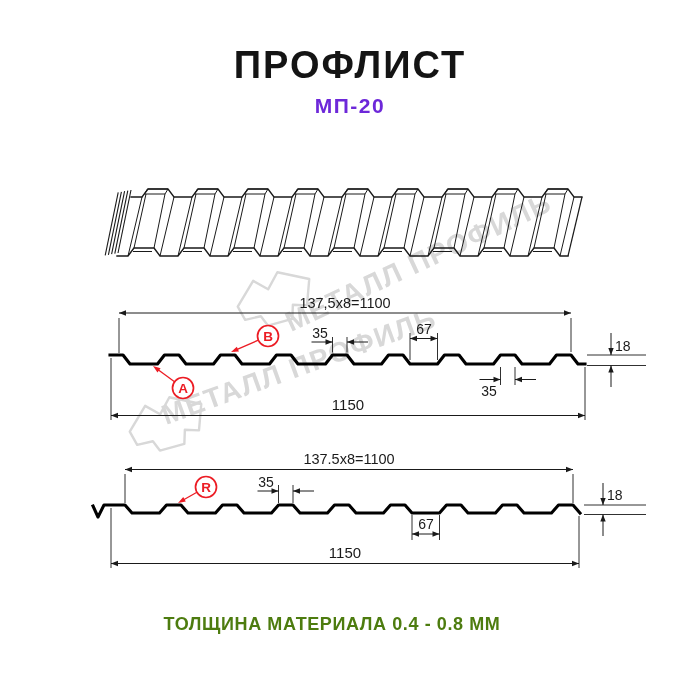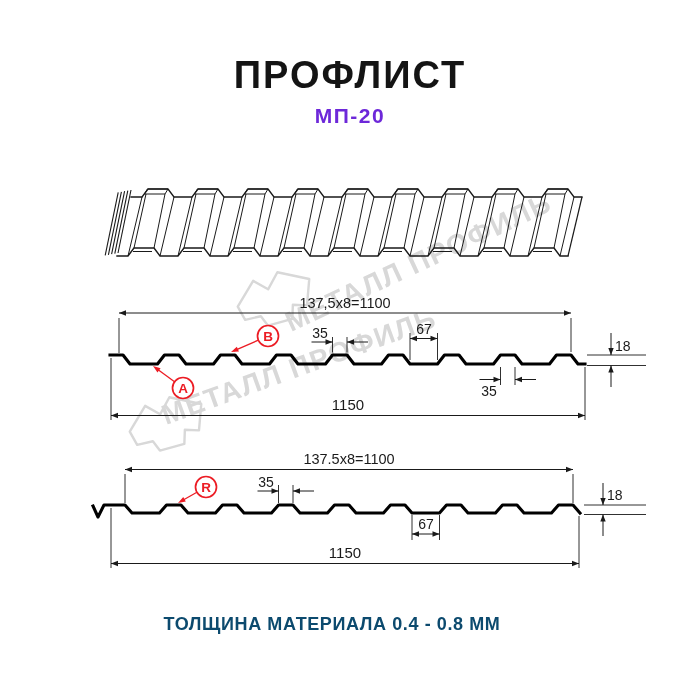--- a/index.html
+++ b/index.html
@@ -1,22 +1,22 @@
 <!DOCTYPE html>
 <html><head>
 <meta charset="utf-8">
 <style>
   html,body{margin:0;padding:0;background:#ffffff;}
   #page{position:relative;width:700px;height:700px;background:#fff;overflow:hidden;
         font-family:"Liberation Sans",sans-serif;}
-  #header{position:absolute;top:54px;left:0;width:700px;text-align:center;}
+  #header{position:absolute;top:44px;left:0;width:700px;text-align:center;}
   #title{font-size:38px;font-weight:bold;letter-spacing:2px;color:#141414;}
   #subtitle{margin-top:7px;font-size:21px;font-weight:bold;letter-spacing:1.5px;color:#6d28d9;}
   #footer{position:absolute;top:614px;left:0;width:664px;text-align:center;
-          font-size:18px;font-weight:bold;letter-spacing:.6px;color:#0c4a6e;}
+          font-size:18px;font-weight:bold;letter-spacing:.6px;color:#4d7c0f;}
   #drawing{position:absolute;top:0;left:0;}
   #drawing text{font-family:"Liberation Sans",sans-serif;}
 </style>
 </head>
 <body>
 
 <div id="page">
   <div id="header">
     <div id="title">ПРОФЛИСТ</div>
     <div id="subtitle">МП-20</div>

